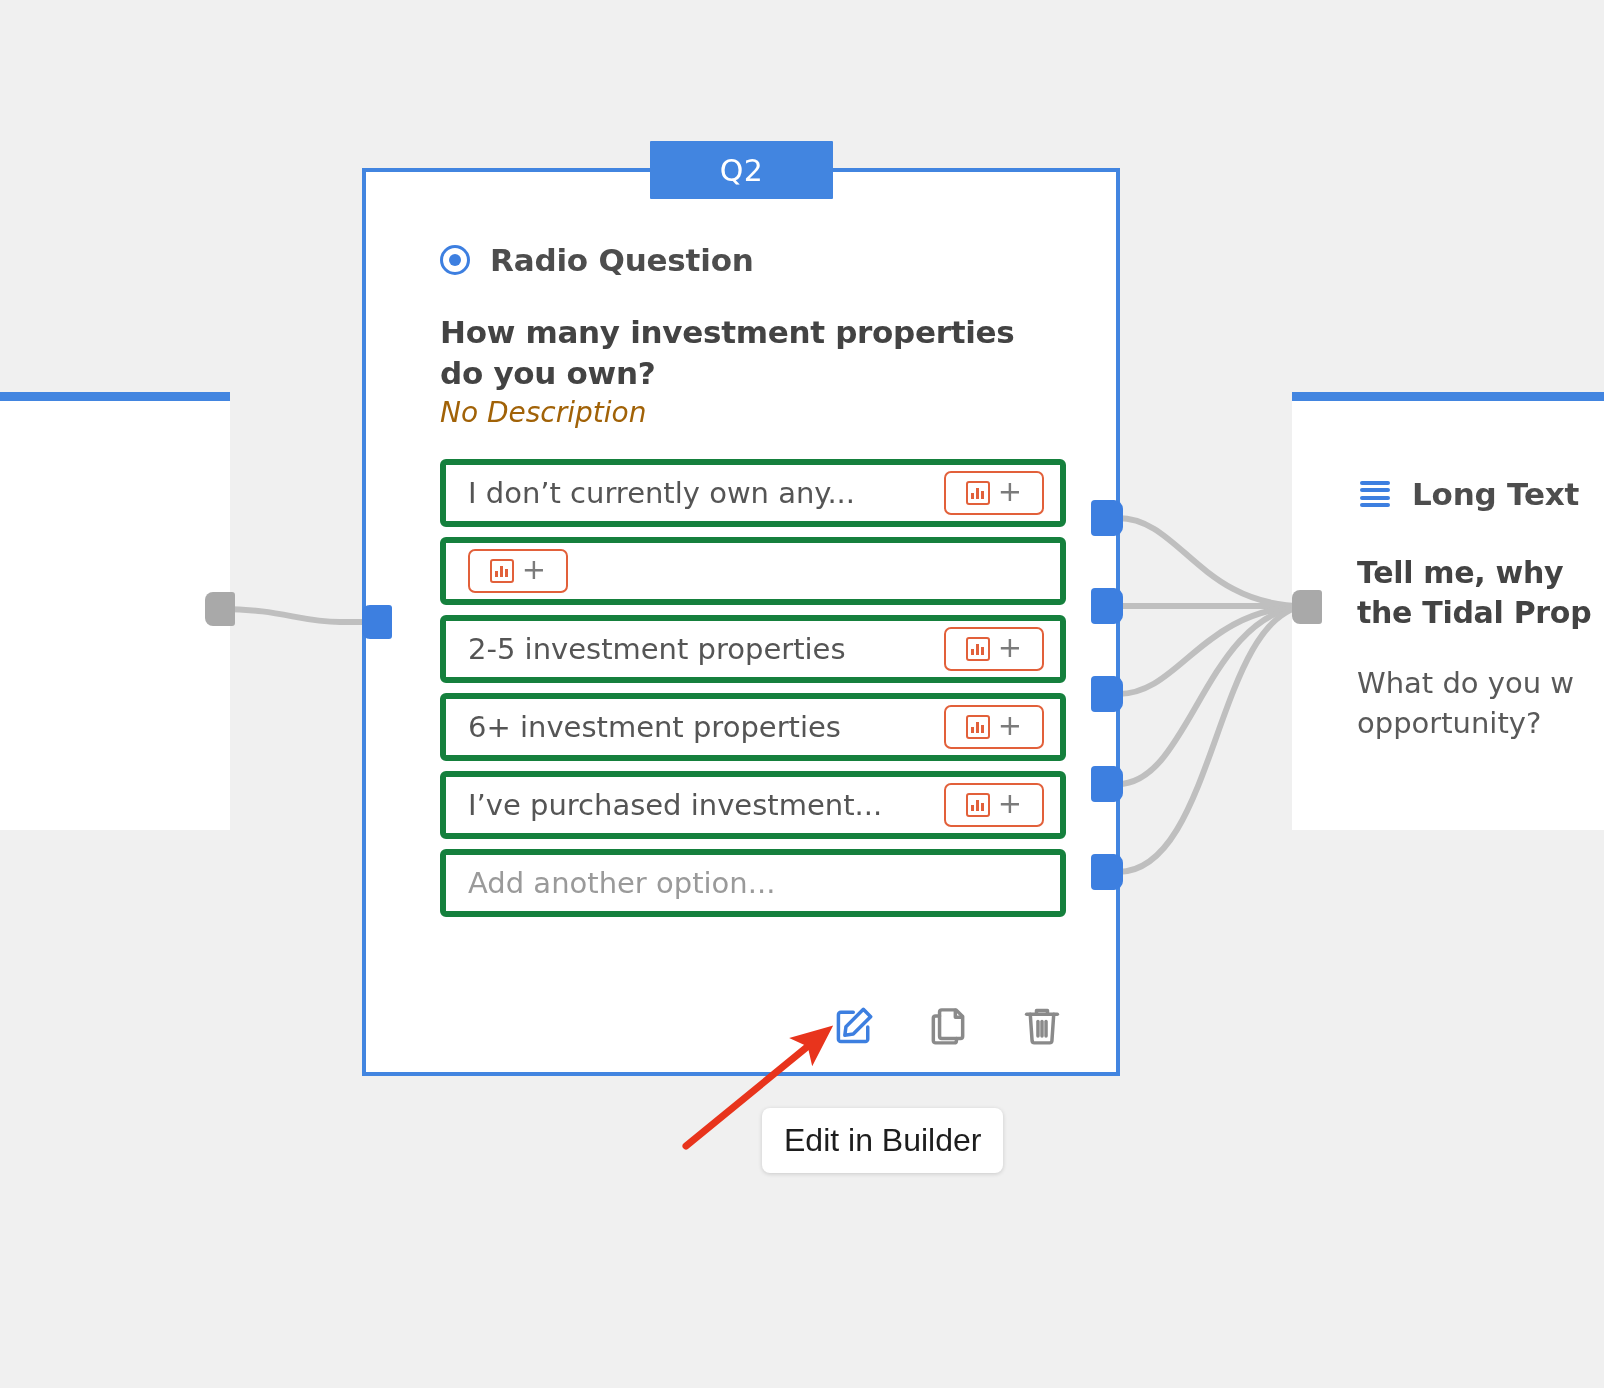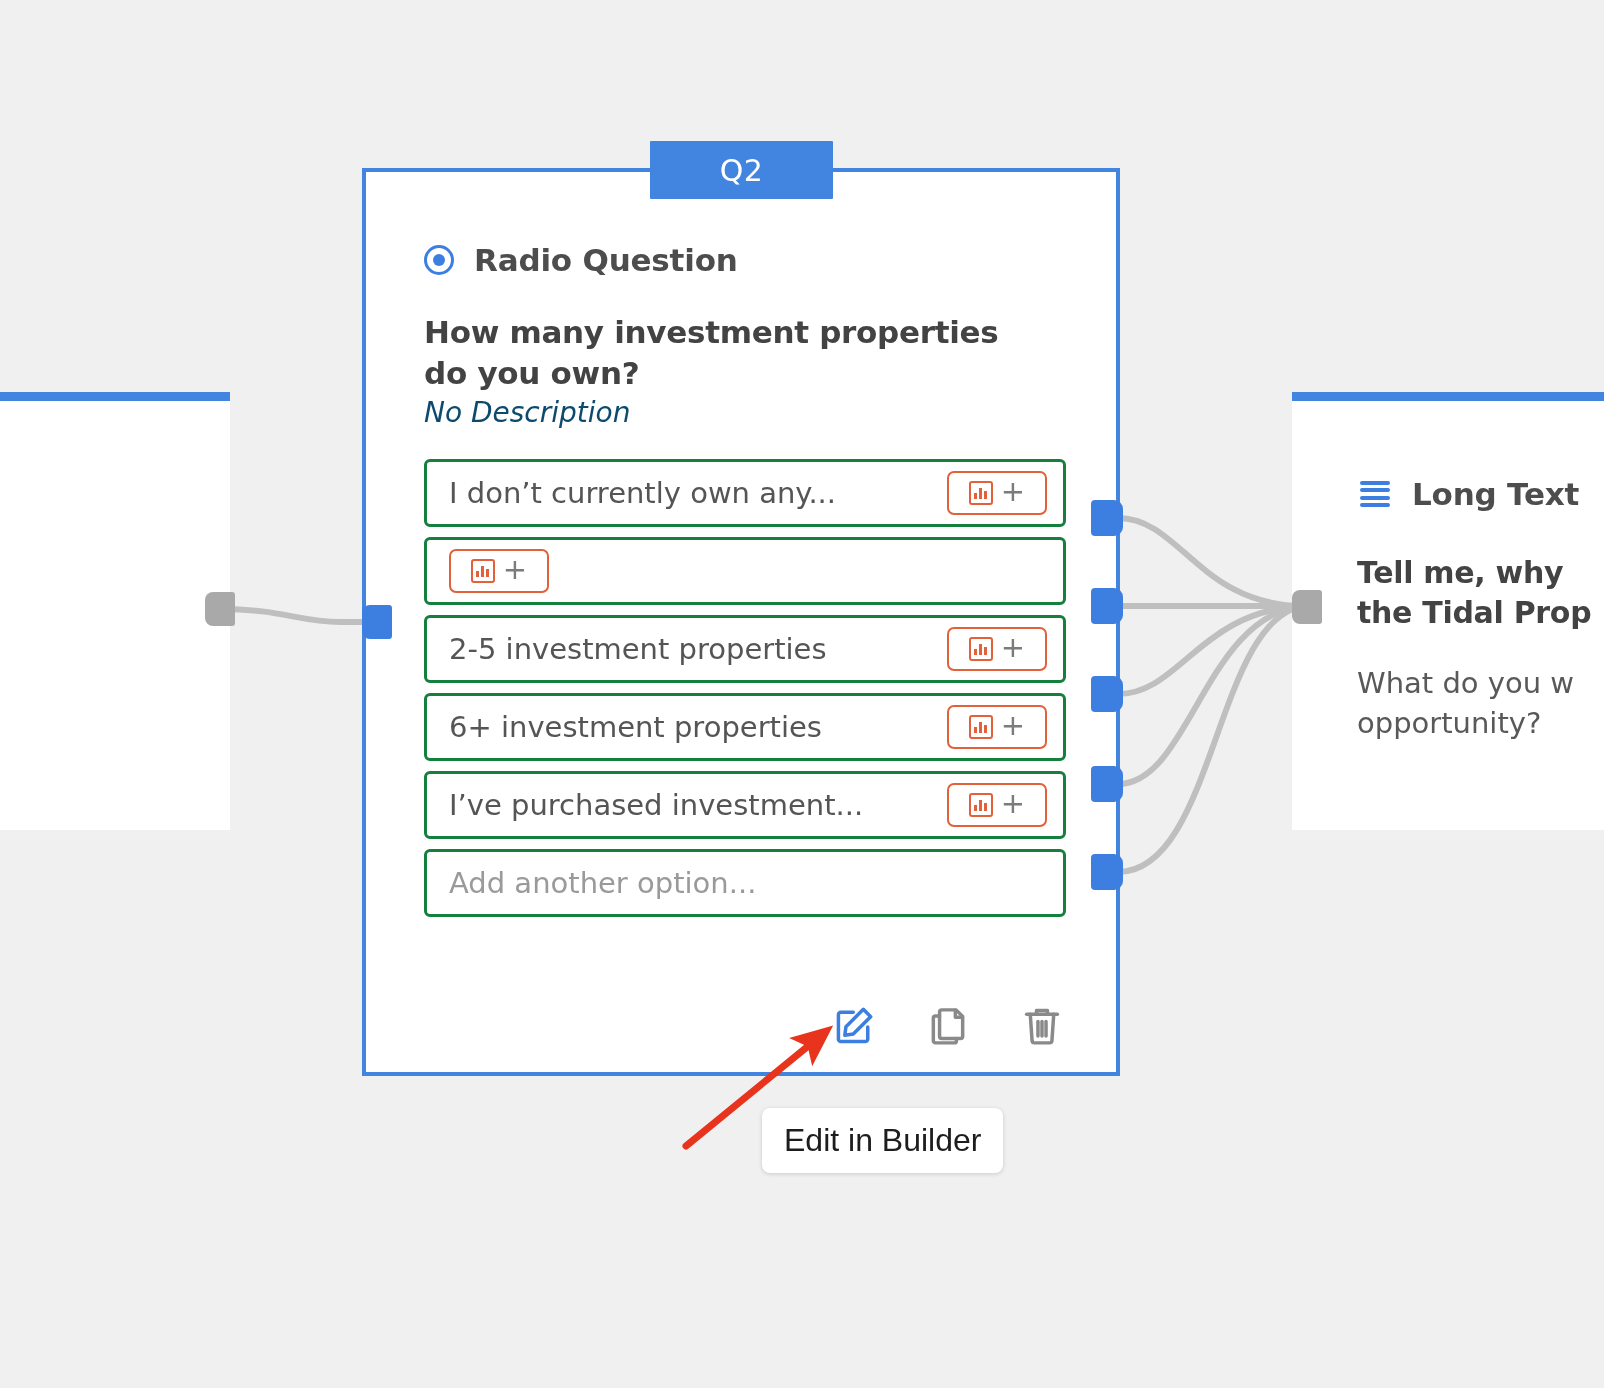--- a/index.html
+++ b/index.html
@@ -135,21 +135,21 @@
     font-weight: normal;
     display: flex;
     align-items: center;
     justify-content: center;
     z-index: 4;
     letter-spacing: 0.3px;
   }
 
   .card-body {
     position: absolute;
-    left: 58px;
+    left: 74px;
     top: 70px;
     right: 50px;
   }
 
   .type-row-main {
     display: flex;
     align-items: center;
     gap: 20px;
     margin-bottom: 34px;
   }
@@ -183,33 +183,33 @@
     font-weight: bold;
     color: #434343;
     line-height: 41px;
     letter-spacing: -0.3px;
     white-space: pre-line;
     margin-bottom: 2px;
   }
   .q-desc-main {
     font-size: 28px;
     font-style: italic;
-    color: #0c4a6e;
+    color: #a16207;
     margin-bottom: 30px;
   }
 
   .options {
     display: flex;
     flex-direction: column;
     gap: 10px;
   }
   .option-row {
     position: relative;
     height: 68px;
-    border: 3px solid #15803d;
+    border: 6px solid #15803d;
     border-radius: 6px;
     background: #ffffff;
     display: flex;
     align-items: center;
     padding: 0 16px 0 22px;
     box-sizing: border-box;
   }
   .option-label {
     font-size: 29px;
     color: #555555;

